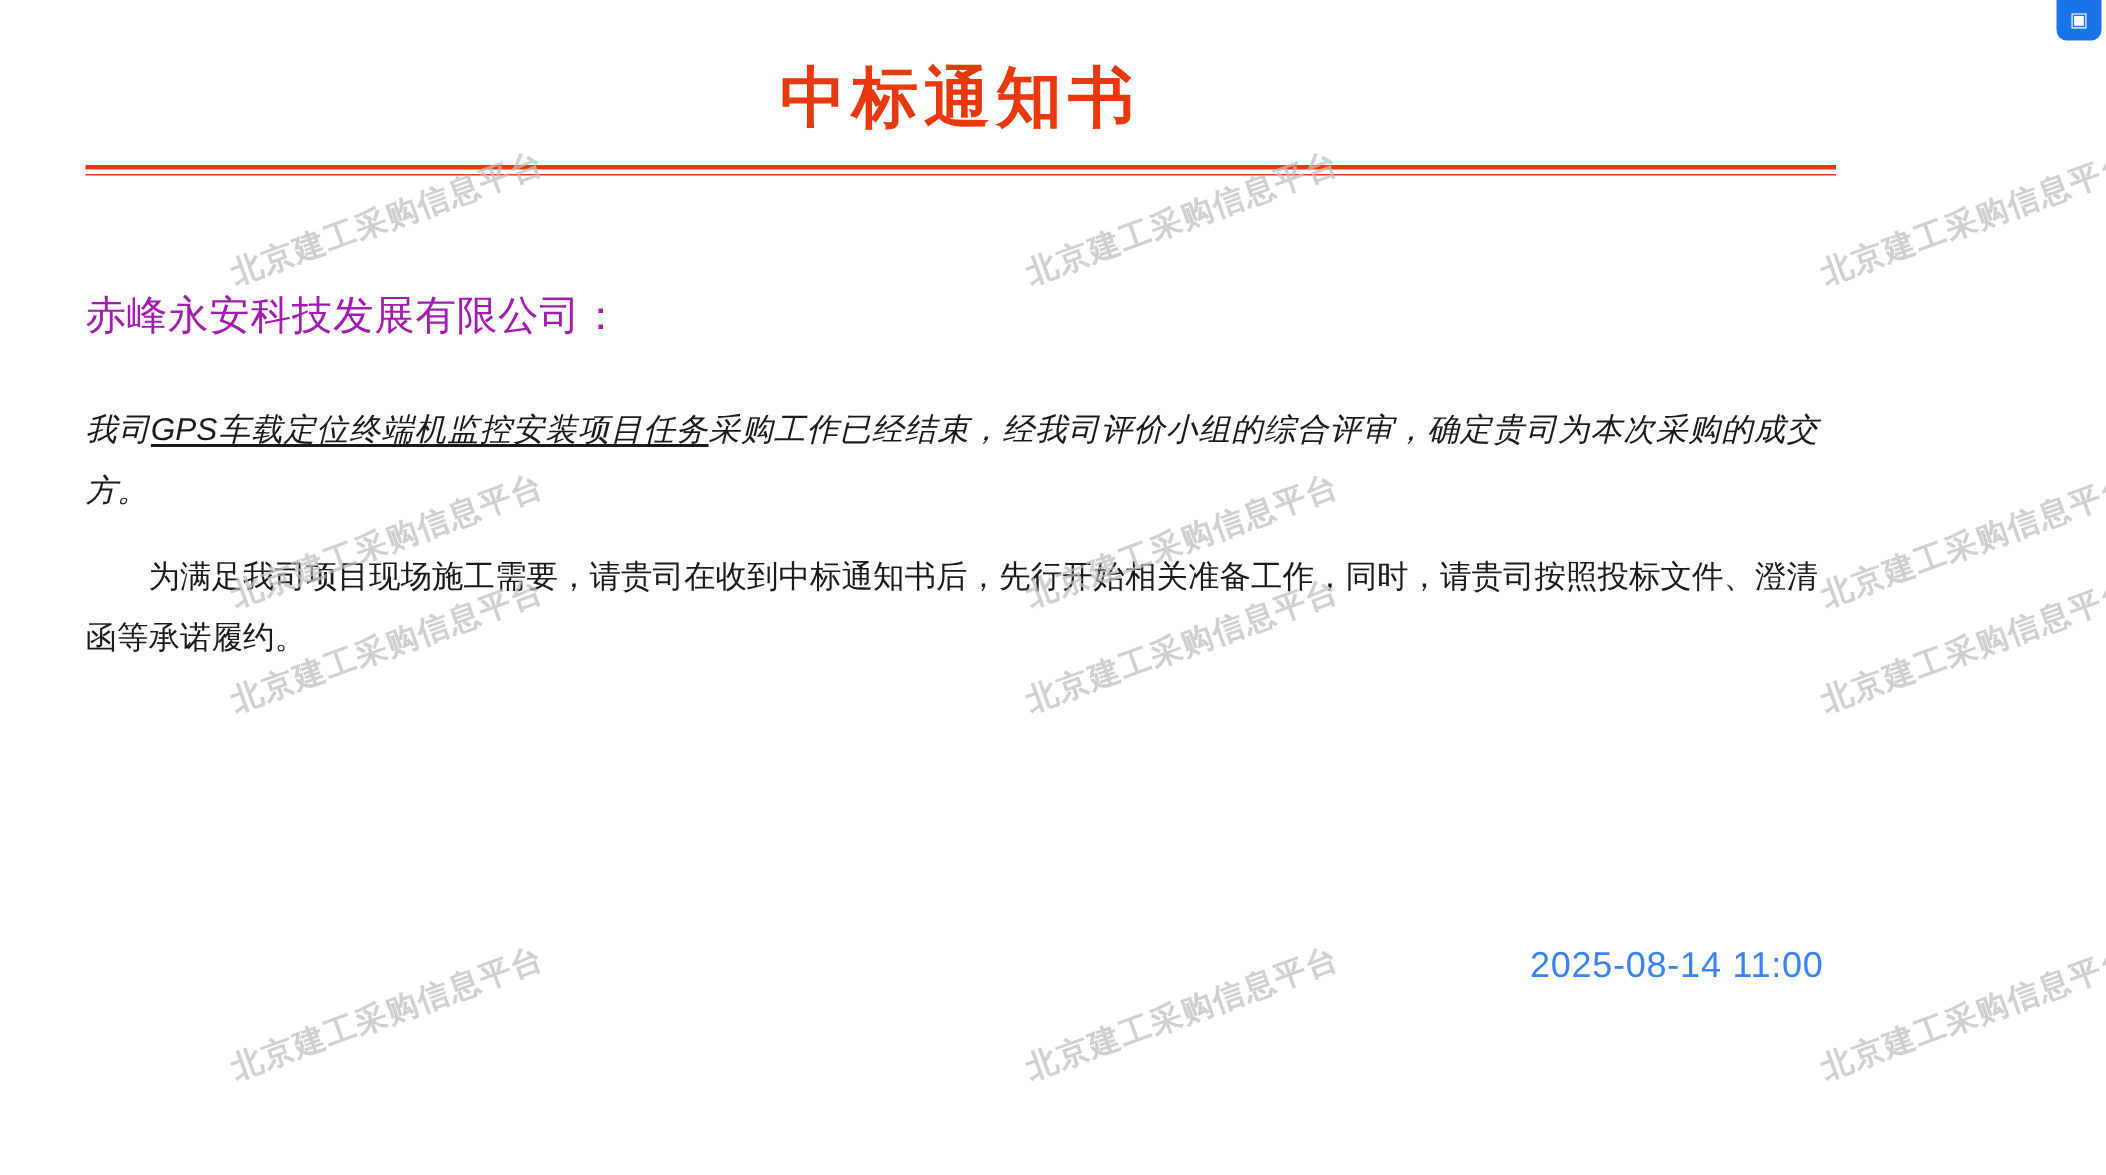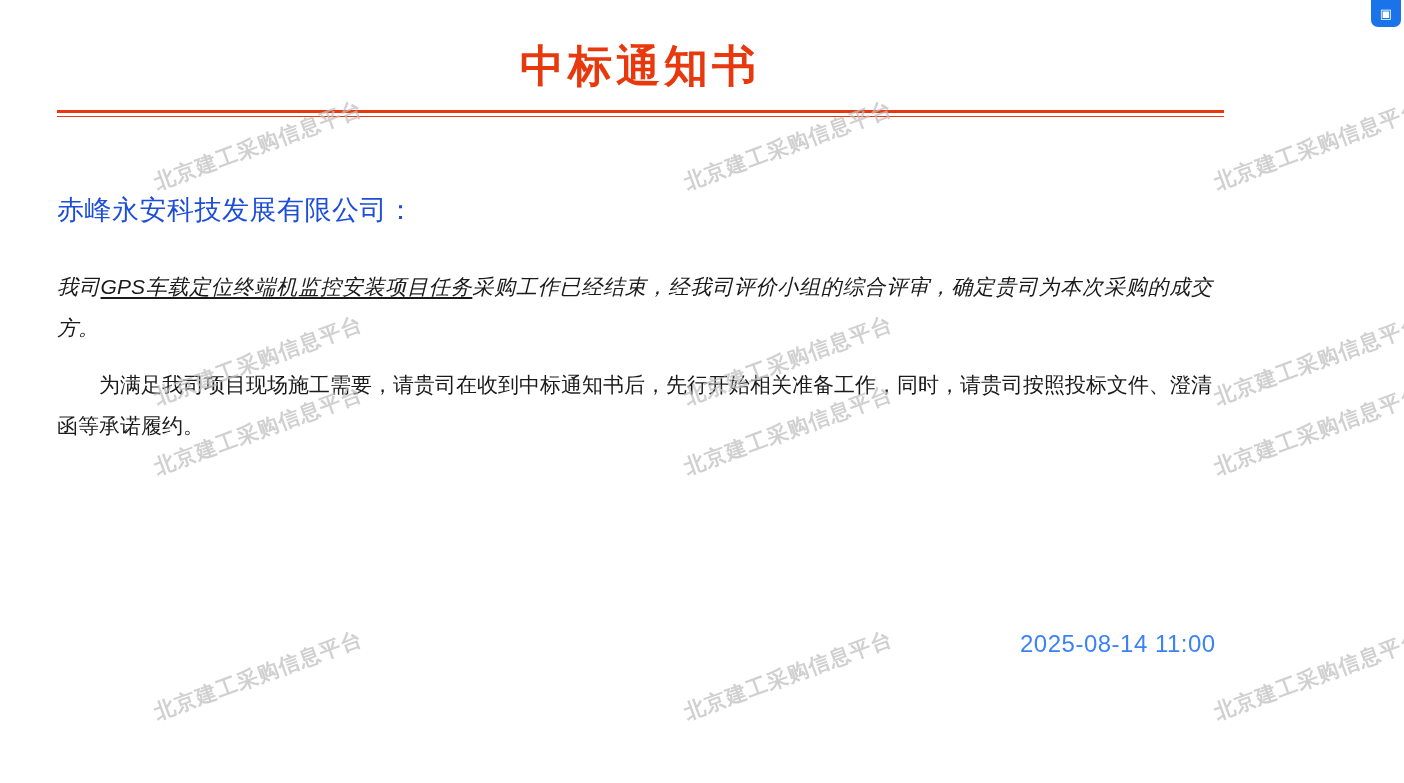--- a/index.html
+++ b/index.html
@@ -74,21 +74,21 @@
     height: 1px;
     background: #e8380d;
   }
 
   .addressee {
     position: absolute;
     top: 192px;
     left: 57px;
     font-size: 27px;
     font-weight: 400;
-    color: #1d4ed8;
+    color: #a21caf;
     letter-spacing: 0.5px;
   }
 
   .para {
     position: absolute;
     left: 57px;
     width: 1155px;
     font-size: 21px;
     line-height: 41px;
     color: #1a1a1a;

